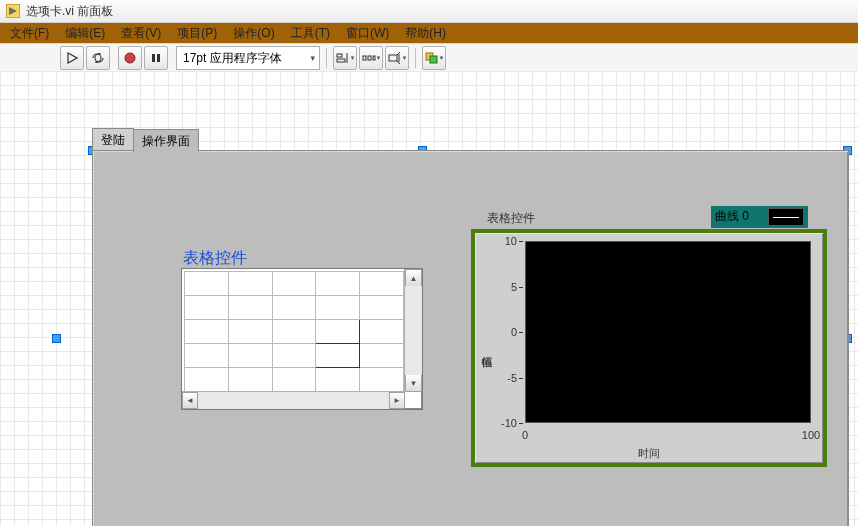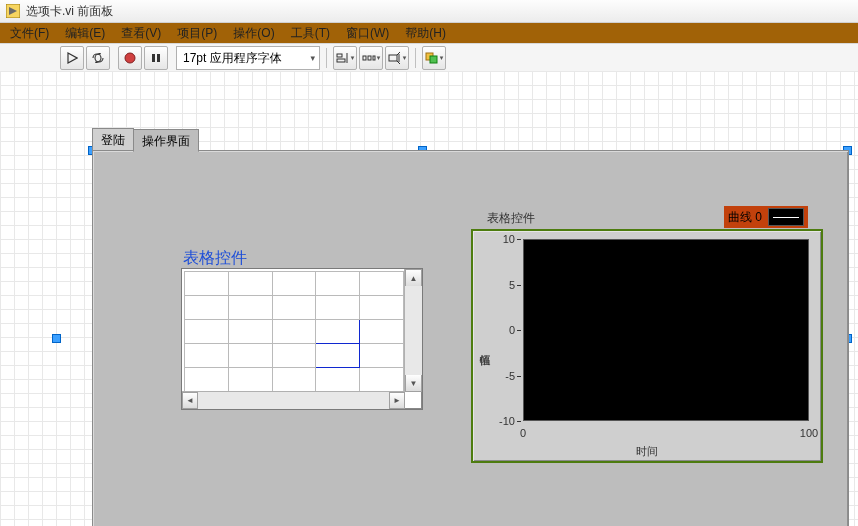--- a/index.html
+++ b/index.html
@@ -29,24 +29,24 @@
 .table-grid td.sel{border:1.5px solid #1028d0}
 .vscroll{position:absolute;right:0;top:0;width:17px;height:calc(100% - 17px);background:#e8e8e8;border-left:1px solid #b0b0b0}
 .vscroll .up,.vscroll .down{height:16px;background:linear-gradient(#fefefe,#dcdcdc);border:1px solid #a0a0a0;display:flex;align-items:center;justify-content:center;font-size:8px;color:#555;cursor:pointer}
 .vscroll .up{border-bottom:none}
 .vscroll .down{position:absolute;bottom:0;left:0;right:0;border-top:none}
 .hscroll{position:absolute;left:0;bottom:0;height:17px;width:calc(100% - 17px);background:#e8e8e8;border-top:1px solid #b0b0b0}
 .hscroll .left,.hscroll .right{width:16px;height:100%;background:linear-gradient(#fefefe,#dcdcdc);border:1px solid #a0a0a0;display:inline-flex;align-items:center;justify-content:center;font-size:8px;color:#555;position:absolute;top:0;cursor:pointer;box-sizing:border-box}
 .hscroll .left{left:0}
 .hscroll .right{right:0}
 .chart-label{position:absolute;left:394px;top:59px;font-size:12px;color:#333}
-.legend{position:absolute;right:40px;top:55px;display:flex;align-items:center;gap:6px;background:#c2410c;padding:2px 4px}
+.legend{position:absolute;right:40px;top:55px;display:flex;gap:19px;background:#0f766e;padding:2px 4px}
 .legend-swatch{width:34px;height:16px;background:#000;border:1px solid #555;position:relative}
 .legend-swatch::after{content:"";position:absolute;left:4px;right:4px;top:50%;height:1px;background:#fff}
-.chart-frame{position:absolute;left:378px;top:78px;width:348px;height:230px;background:#cfcfcf;border:2px solid #4d7c0f;box-shadow:inset 1px 1px 0 #e6e6e6,inset -1px -1px 0 #8a8a8a}
+.chart-frame{position:absolute;left:378px;top:78px;width:348px;height:230px;background:#cfcfcf;border:4px solid #4d7c0f;box-shadow:inset 1px 1px 0 #e6e6e6,inset -1px -1px 0 #8a8a8a}
 .plot-area{position:absolute;left:50px;top:8px;right:12px;bottom:40px;background:#000;border:1px solid #555}
 .yaxis{position:absolute;left:0;top:8px;bottom:40px;width:48px}
 .yaxis .tick{position:absolute;right:6px;font-size:11px;color:#333;transform:translateY(-50%)}
 .yaxis .dash{position:absolute;right:0;width:4px;height:1px;background:#333}
 .xaxis{position:absolute;left:50px;right:12px;bottom:18px;height:16px}
 .xaxis .tick{position:absolute;font-size:11px;color:#333;transform:translateX(-50%);top:0}
 .ylabel{position:absolute;left:4px;top:50%;transform:translateY(-50%) rotate(0deg);writing-mode:vertical-rl;font-size:11px;color:#333}
 .xlabel{position:absolute;left:0;right:0;bottom:2px;text-align:center;font-size:11px;color:#333}
 .watermark{position:absolute;right:6px;bottom:4px;display:flex;align-items:center;gap:4px;font-weight:bold;font-size:14px;color:#1a4a9a;font-style:italic;pointer-events:none}
 .watermark .sub{font-size:9px;color:#1a4a9a;font-weight:normal}

